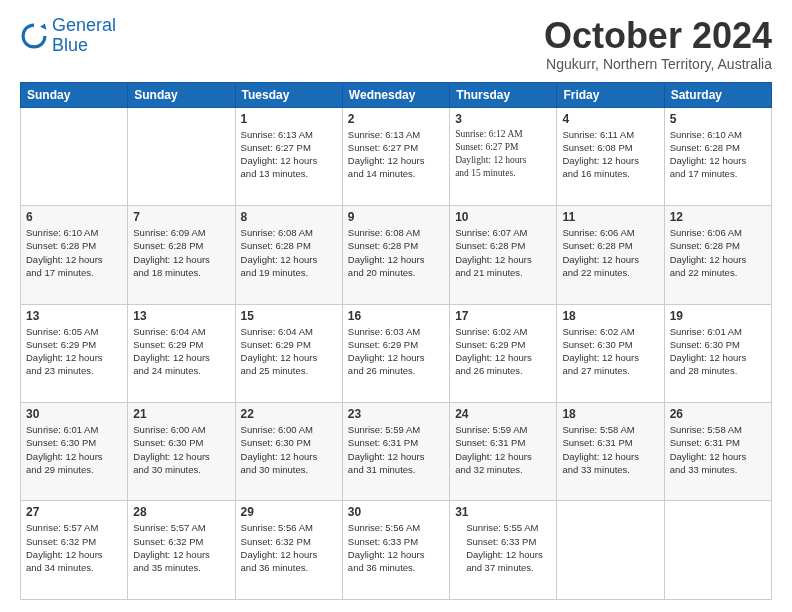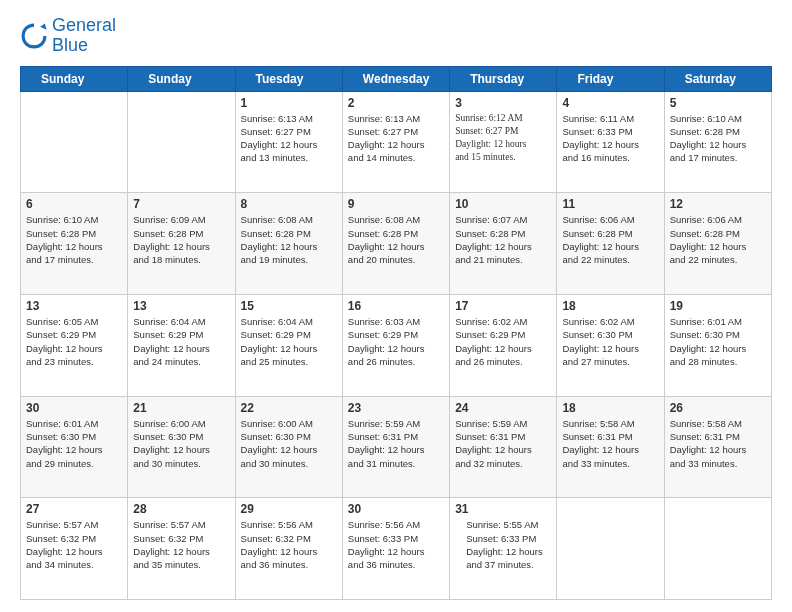--- a/index.html
+++ b/index.html
@@ -58,21 +58,21 @@
       flex: 1;
       border: 1px solid #ccc;
       border-collapse: collapse;
       width: 100%;
       table-layout: fixed;
     }
     .calendar th {
       background-color: #1a6bb5;
       color: #fff;
       text-align: left;
-      padding: 5px 20px;
+      padding: 5px 6px;
       font-size: 12px;
       font-weight: bold;
       border: 1px solid #1557a0;
     }
     .calendar td {
       border: 1px solid #ccc;
       vertical-align: top;
       padding: 4px 5px;
       font-size: 10px;
       color: #333;
@@ -109,20 +109,24 @@
   <div class="header">
     <div class="logo">
       <svg class="logo-icon" viewBox="0 0 36 36">
         <path d="M18 4 C10 4 4 10 4 18 C4 26 10 32 18 32 C26 32 32 26 32 18" fill="none" stroke="#1a6bb5" stroke-width="4"></path>
         <path d="M26 6 L32 2 L34 10 Z" fill="#1a6bb5"></path>
       </svg>
       <div class="logo-text">
         <div><span>General</span></div>
         <div><span>Blue</span></div>
       </div>
+    </div>
+    <div class="title-area">
+      <div class="month-title">October 2024</div>
+      <div class="subtitle">Ngukurr, Northern Territory, Australia</div>
     </div>
   </div>
 
   <table class="calendar">
     <thead>
       <tr>
         <th>Sunday</th>
         <th>Sunday</th>
         <th>Tuesday</th>
         <th>Wednesday</th>
@@ -152,21 +156,21 @@
           <td>
             <span class="day-num">3</span>
             <div class="day-detail" style="white-space: pre-line; font-family: Liberation Serif, serif;">Sunrise: 6:12 AM
 Sunset: 6:27 PM
 Daylight: 12 hours
 and 15 minutes.</div>
           </td>
           <td>
             <span class="day-num">4</span>
             <div class="day-detail" style="white-space: pre-line;">Sunrise: 6:11 AM
-Sunset: 6:33 PM
+Sunset: 6:08 PM
 Daylight: 12 hours
 and 16 minutes.</div>
           </td>
           <td>
             <span class="day-num">5</span>
             <div class="day-detail" style="white-space: pre-line;">Sunrise: 6:10 AM
 Sunset: 6:28 PM
 Daylight: 12 hours
 and 17 minutes.</div>
           </td>

